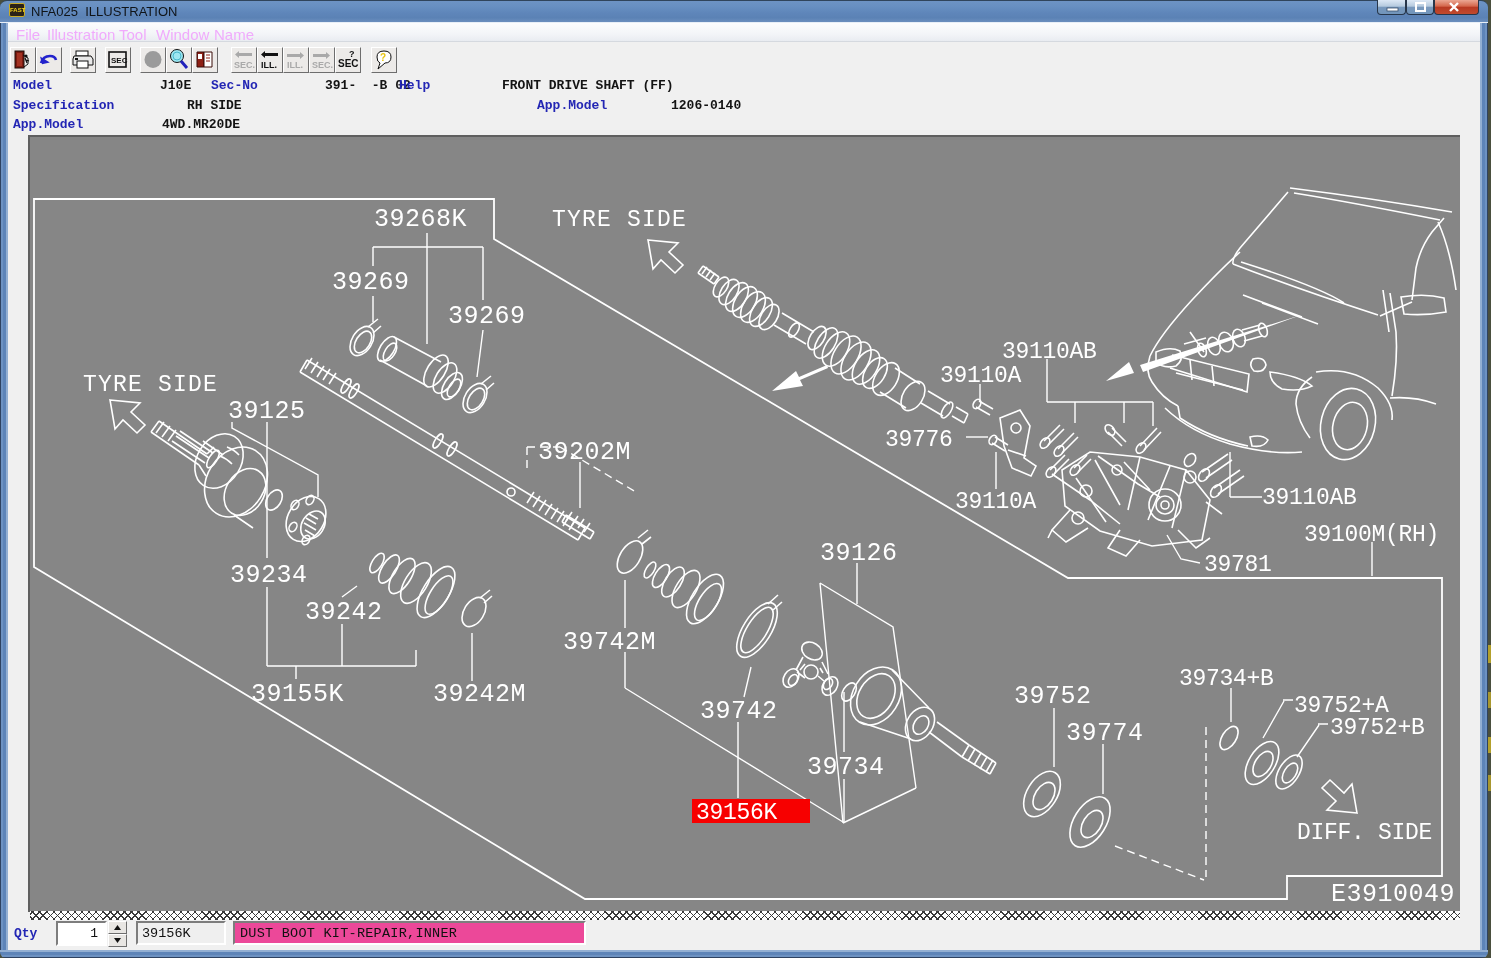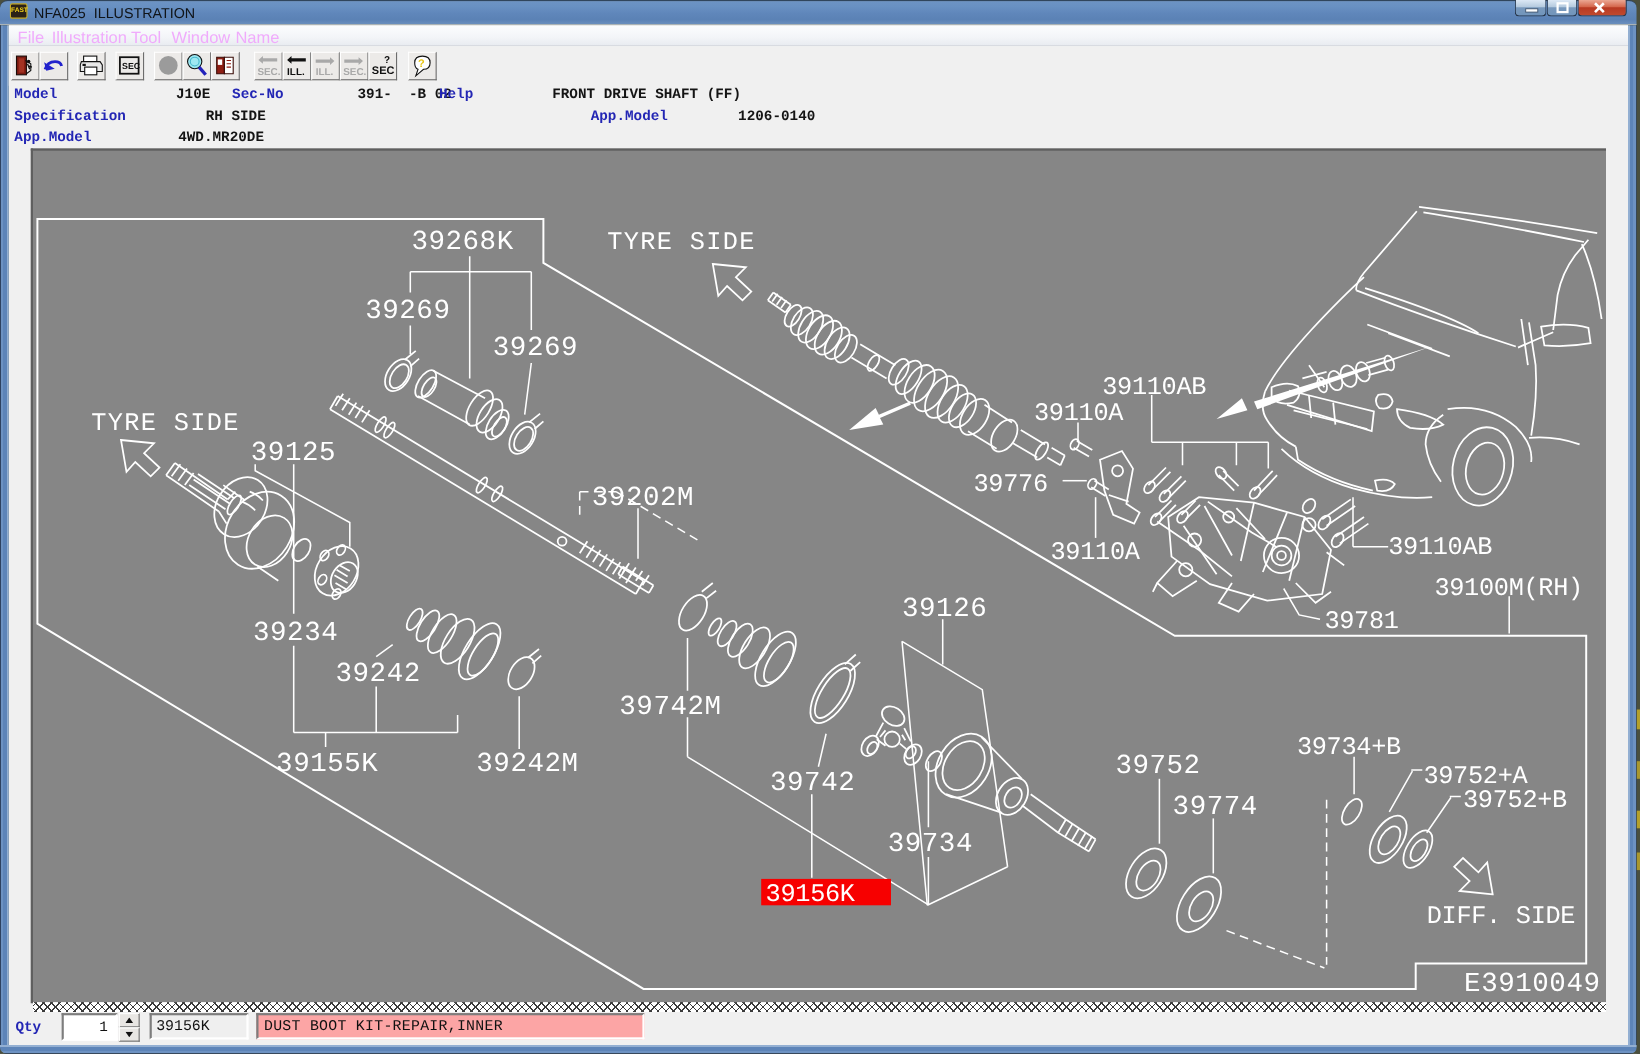--- a/index.html
+++ b/index.html
@@ -54,21 +54,21 @@
   #qtyinput{left:56px;top:921px;width:51px;height:25px;background:#fff;
     font-family:"Liberation Mono",monospace;font-size:13px;color:#111;text-align:right;
     line-height:22px;padding-right:7px;}
   .spinbtn{left:108px;width:19px;height:13px;background:#e8e6e3;
     border-top:1px solid #fff;border-left:1px solid #fff;border-right:1px solid #6d6d6d;
     border-bottom:1px solid #6d6d6d;box-sizing:border-box;text-align:center;}
   .spinbtn svg{display:block;margin:3px auto 0;}
   #f2{left:136px;top:921px;width:90px;height:24px;background:#efefef;
     font-family:"Liberation Mono",monospace;font-size:13.5px;color:#111;line-height:21px;
     padding-left:4px;}
-  #f3{left:233px;top:921px;width:353px;height:24px;background:#fca5a5;
+  #f3{left:233px;top:921px;width:353px;height:24px;background:#ec4899;
     font-family:"Liberation Mono",monospace;font-size:13.5px;color:#111;line-height:21px;
     padding-left:5px;letter-spacing:0.25px;}
   
   #desk{left:1488px;top:0;width:3px;height:958px;background:#4a4f3e;}
 </style>
 </head>
 <body>
 
 <div class="abs" id="client"></div>
 <div class="abs" id="titlebar"></div>

